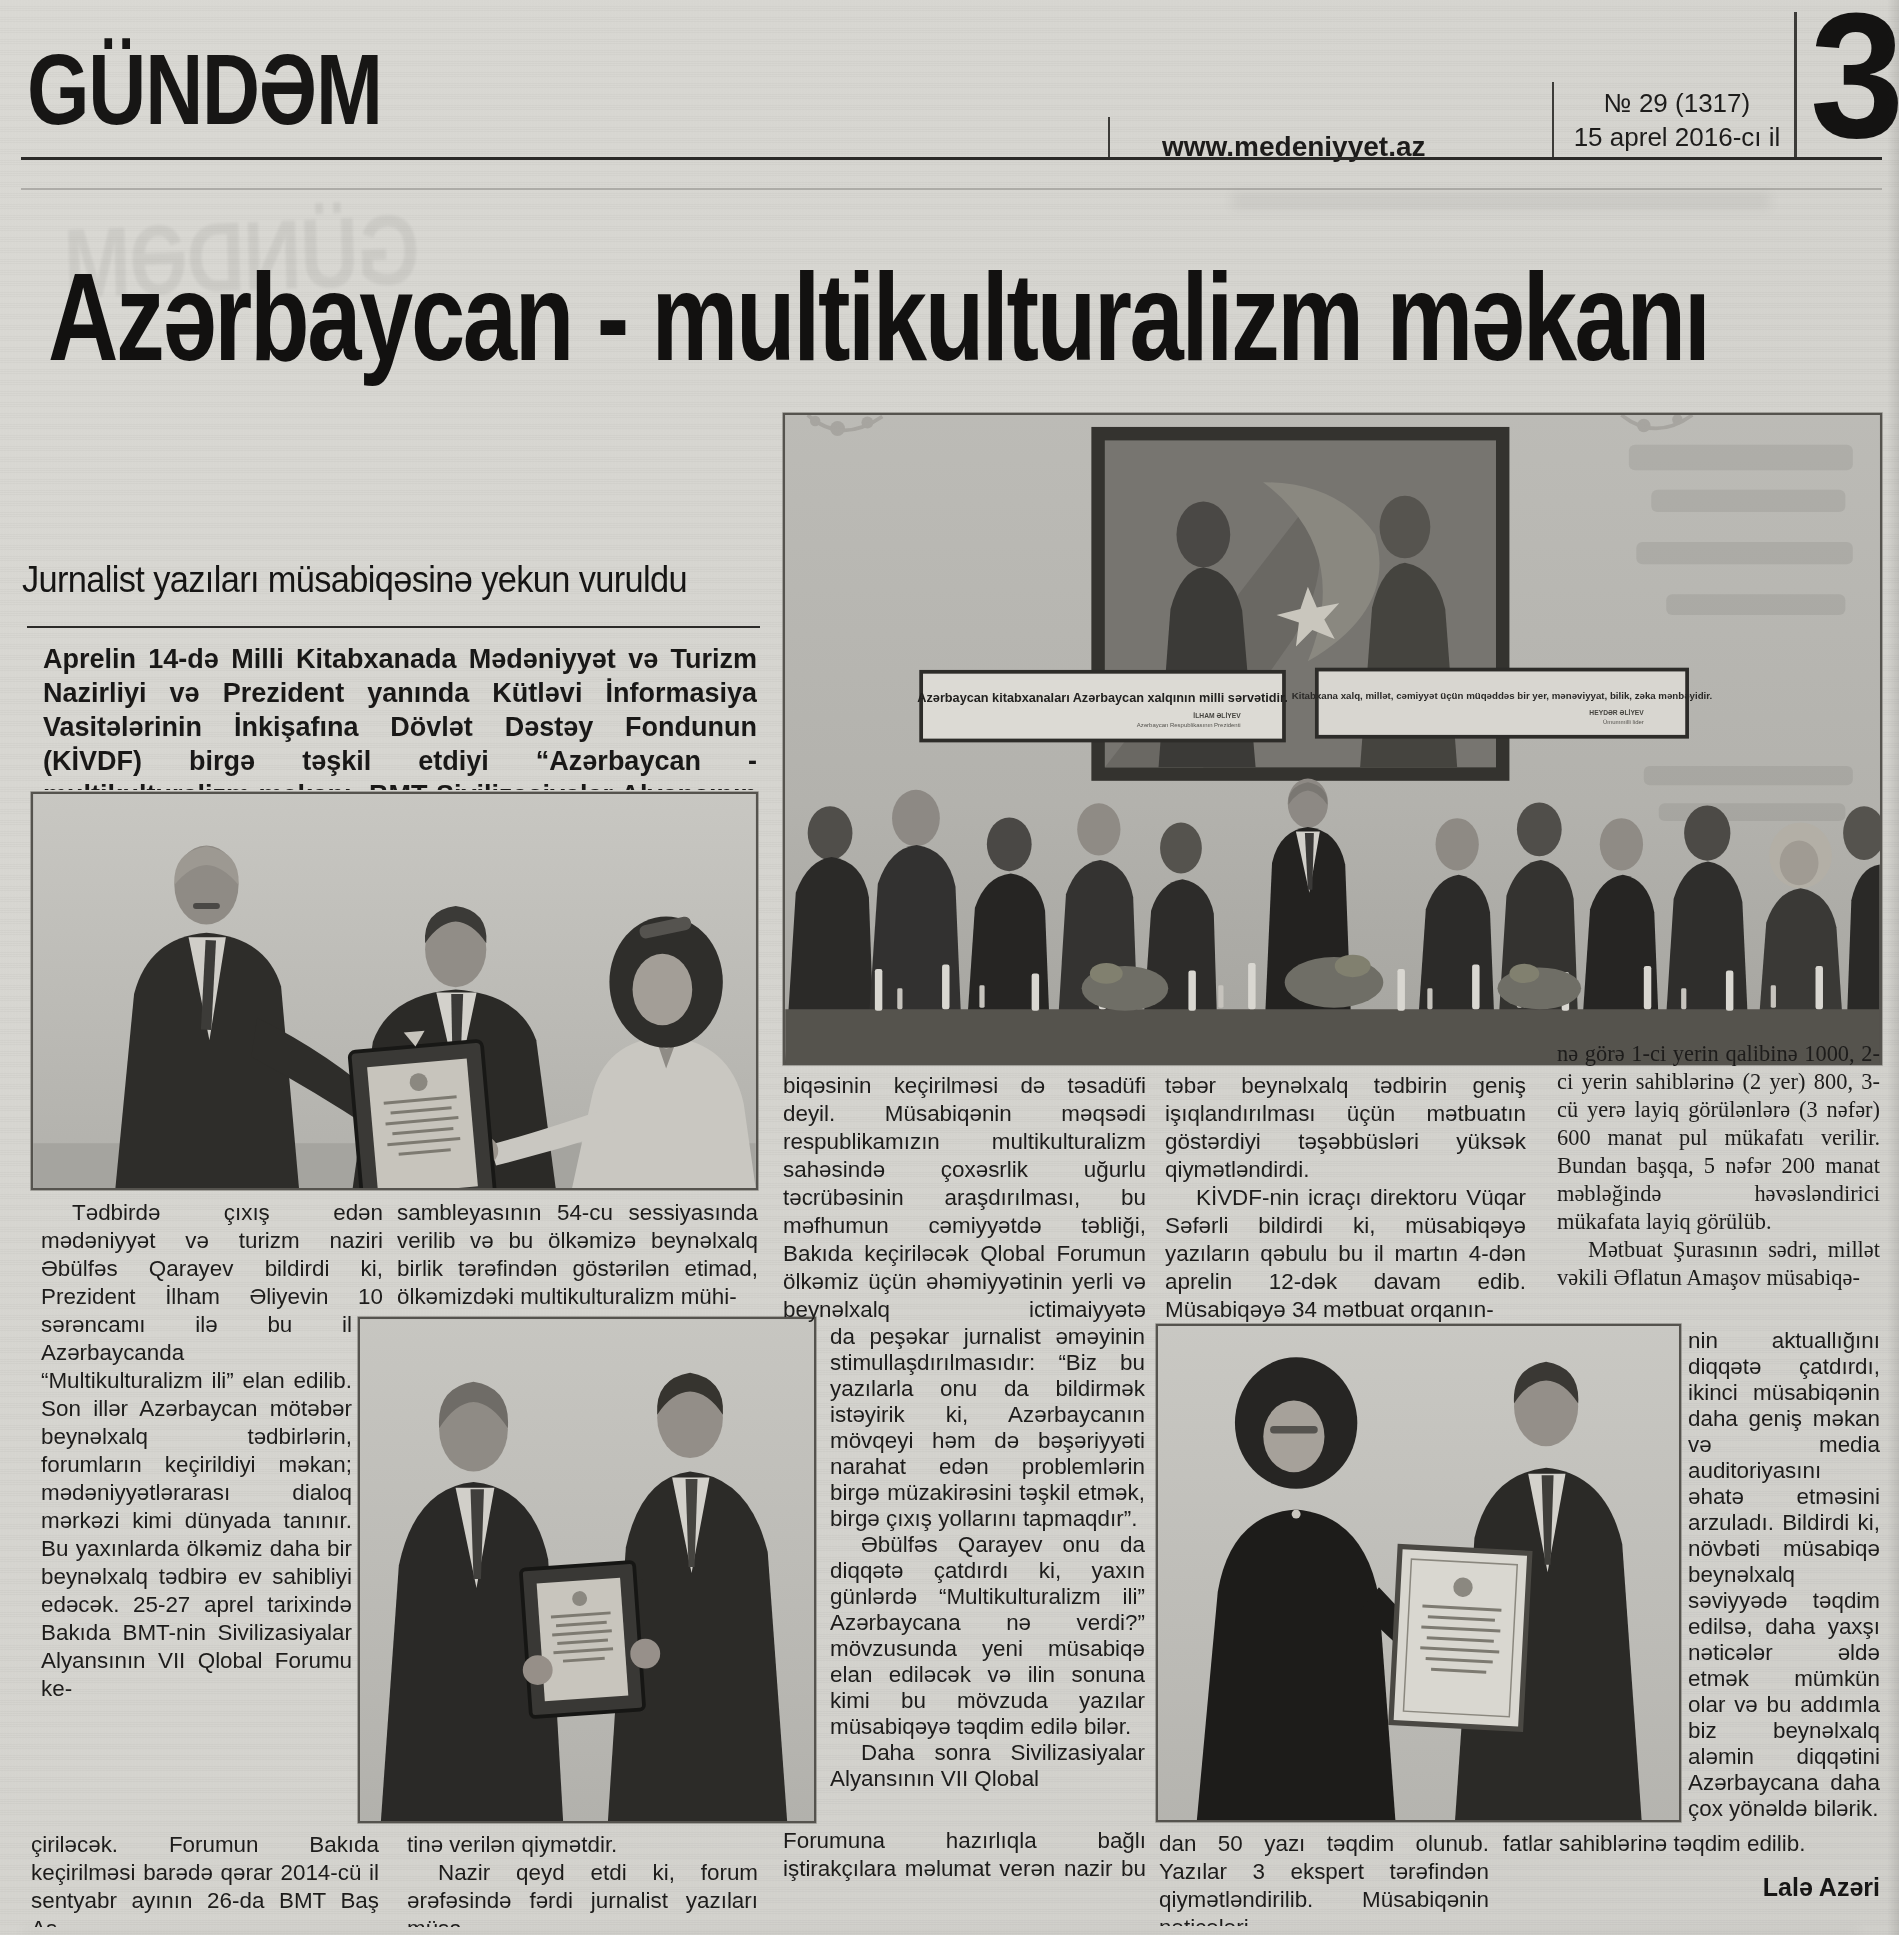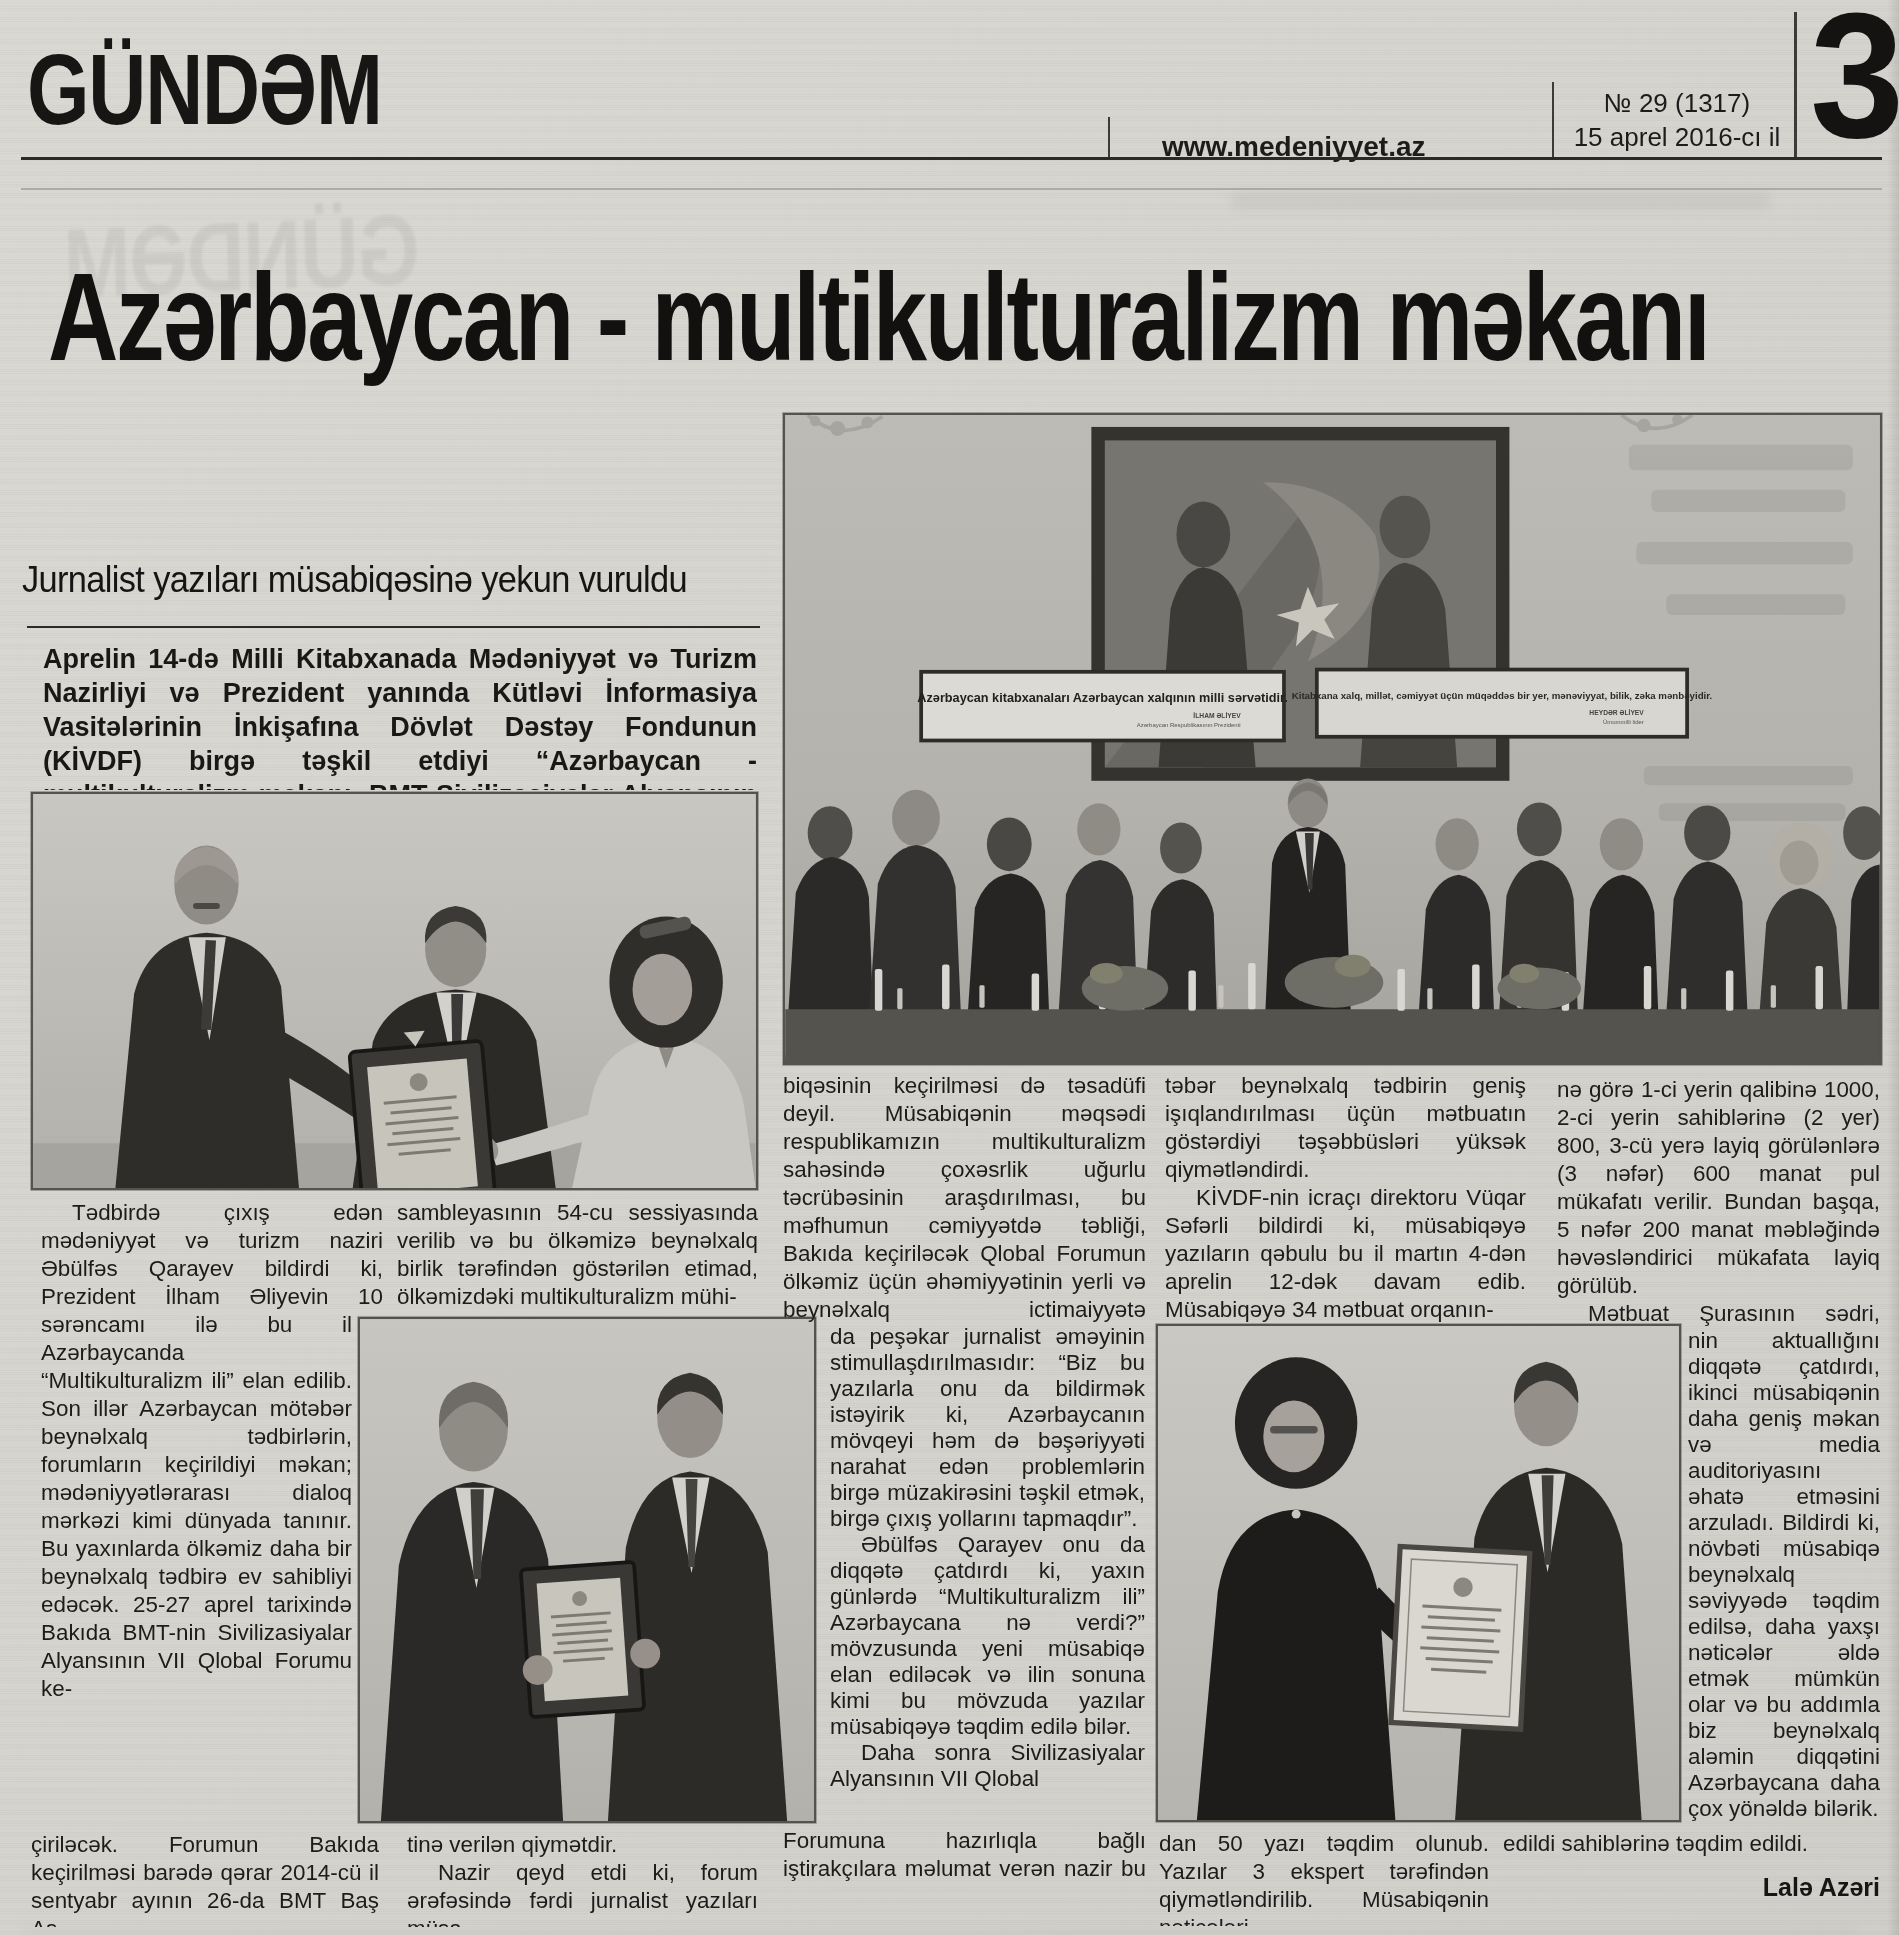--- a/index.html
+++ b/index.html
@@ -366,23 +366,23 @@
         <rect x="352" y="432" width="106" height="4" fill="#7d7a71"></rect>
         <rect x="360" y="446" width="90" height="4" fill="#7d7a71"></rect>
         <rect x="368" y="460" width="74" height="4" fill="#7d7a71"></rect>
       </g>
     </svg>
   </div>
 
   <div class="abs btxt" style="left:1159px;top:1830px;width:330px;height:96px;overflow:hidden;">
     <p>dan 50 yazı təqdim olunub. Yazılar 3 ekspert tərəfindən qiymətləndirilib. Müsabiqənin nəticələri-</p>
   </div>
-  <div class="abs closing" style="left:1503px;top:1831px;width:377px;">edildi sahiblərinə təqdim edildi.</div>
-
-  <div class="abs btxt" style="left:1557px;top:1076px;width:323px;height:252px;overflow:hidden;">
+  <div class="abs closing" style="left:1503px;top:1831px;width:377px;">fatlar sahiblərinə təqdim edilib.</div>
+
+  <div class="abs btxt" style="left:1557px;top:1040px;width:323px;height:252px;overflow:hidden;font-family:Liberation Serif, serif;">
     <p>nə görə 1-ci yerin qalibinə 1000, 2-ci yerin sahiblərinə (2 yer) 800, 3-cü yerə layiq görülənlərə (3 nəfər) 600 manat pul mükafatı verilir. Bundan başqa, 5 nəfər 200 manat məbləğində həvəsləndirici mükafata layiq görülüb.</p>
     <p class="ind">Mətbuat Şurasının sədri, millət vəkili Əflatun Amaşov müsabiqə-</p>
   </div>
   <div class="abs btxt lh35" style="left:1688px;top:1328px;width:192px;height:493px;overflow:hidden;">
     <p>nin aktuallığını diqqətə çatdırdı, ikinci müsabiqənin daha geniş məkan və media auditoriyasını əhatə etməsini arzuladı. Bildirdi ki, növbəti müsabiqə beynəlxalq səviyyədə təqdim edilsə, daha yaxşı nəticələr əldə etmək mümkün olar və bu addımla biz beynəlxalq aləmin diqqətini Azərbaycana daha çox yönəldə bilərik.</p>
 
   </div>
 
   <div class="abs byline" style="left:1557px;top:1873px;width:323px;">Lalə Azəri</div>
 

